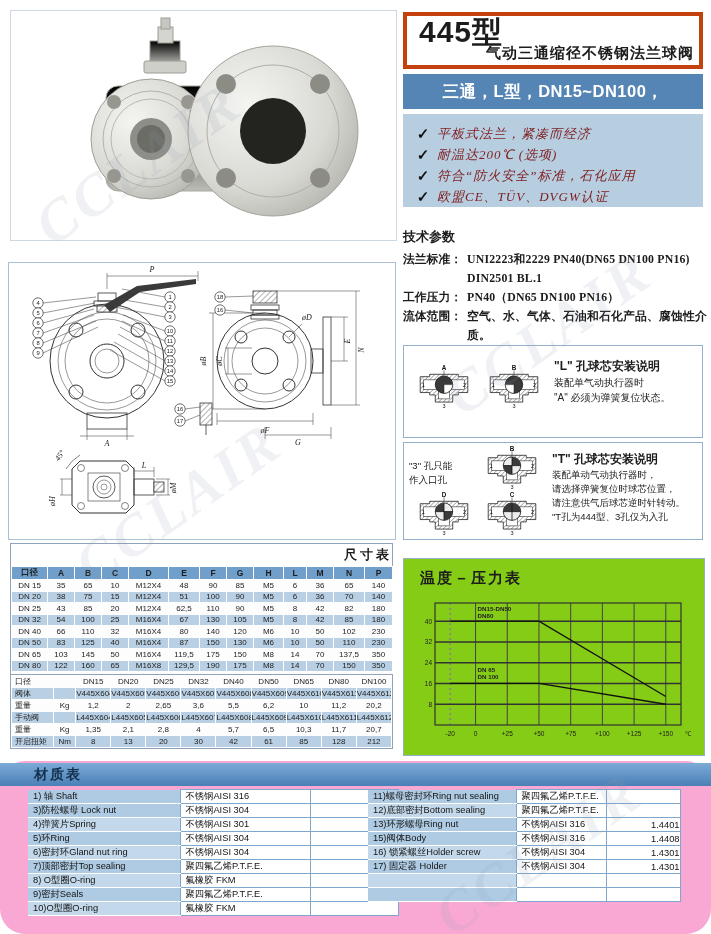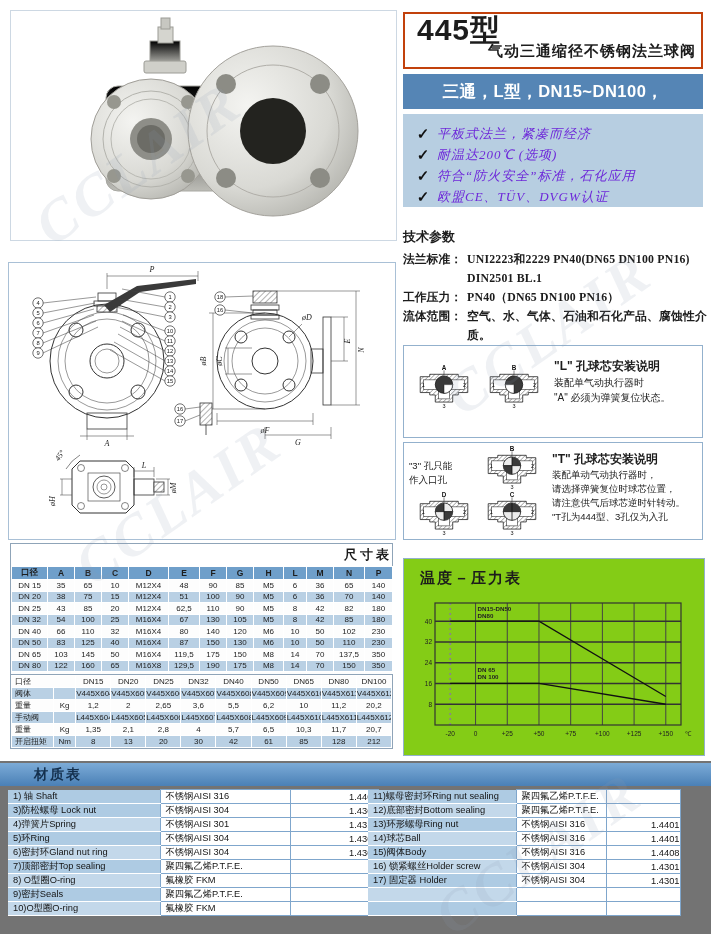--- a/index.html
+++ b/index.html
@@ -3,29 +3,29 @@
 <meta charset="utf-8">
 <style>
   html,body{margin:0;padding:0;background:#eef1f5;}
   .page{position:relative;width:711px;height:934px;background:#ffffff;overflow:hidden;
         font-family:"Liberation Sans",sans-serif;color:#1c1c1c;margin:0 auto;}
   .wm{position:absolute;font-family:"Liberation Serif",serif;font-weight:bold;font-style:italic;
       color:rgba(140,158,180,0.14);font-size:58px;letter-spacing:4px;pointer-events:none;z-index:5;}
   
   #photo-box{position:absolute;left:10px;top:10px;width:385px;height:229px;border:1px solid #cdd8e3;background:#fff;}
   
-  #title-box{position:absolute;left:403px;top:12px;width:300px;height:57px;border:2px solid #c2410c;background:#fff;box-sizing:border-box;}
+  #title-box{position:absolute;left:403px;top:12px;width:300px;height:57px;border:4px solid #c2410c;background:#fff;box-sizing:border-box;}
   #title-box .model{font-size:30px;font-weight:bold;padding:1px 0 0 12px;letter-spacing:1px;line-height:30px;}
   #title-box .subtitle{font-size:15px;font-weight:bold;text-align:right;padding-right:5px;margin-top:-3px;letter-spacing:1px;}
   #type-bar{position:absolute;left:403px;top:74px;width:300px;height:35px;background:#5585b5;color:#fff;
             font-weight:bold;font-size:16.5px;text-align:center;line-height:35px;letter-spacing:0.5px;}
   #features-box{position:absolute;left:403px;top:114px;width:300px;height:93px;background:#b7cee1;box-sizing:border-box;padding:9px 6px 0 6px;}
   .feat-row{display:flex;align-items:center;height:21px;}
   .feat-check{width:28px;text-align:center;font-size:15px;font-weight:bold;color:#111;}
-  .feat-text{font-family:"Liberation Serif",serif;font-style:italic;font-size:13px;color:#6d28d9;letter-spacing:1px;}
+  .feat-text{font-family:"Liberation Serif",serif;font-style:italic;font-size:13px;color:#7f1d1d;letter-spacing:1px;}
   
   #tech-params{position:absolute;left:403px;top:228px;width:304px;}
   .tp-title{font-size:13px;font-weight:bold;margin-bottom:4px;}
   .tp-row{font-size:11.8px;line-height:19px;display:flex;}
   .tp-label{font-weight:bold;width:64px;flex:0 0 64px;}
   .tp-value{font-family:"Liberation Serif",serif;letter-spacing:0.2px;font-weight:bold;}
   
   #drawing-box{position:absolute;left:8px;top:262px;width:386px;height:276px;border:1px solid #a9c0d6;background:#fff;}
   
   .inst-box{position:absolute;left:403px;width:300px;border:1px solid #93b1cd;background:#fff;box-sizing:border-box;}
@@ -52,25 +52,25 @@
   #order-wrap{top:674px;}
   .dtable-title{font-size:13px;font-weight:bold;text-align:right;letter-spacing:3px;padding:2px 0;}
   table.dt{border-collapse:collapse;width:100%;table-layout:fixed;}
   table.dt td,table.dt th{border:1px solid #ffffff;font-size:8px;text-align:center;padding:0;height:10.5px;
                           overflow:hidden;white-space:nowrap;color:#1d1d1d;}
   table.dt tr.hdr td{background:#6f9fca;font-weight:bold;height:12px;font-size:8.5px;}
   table.dt tr.alt td{background:#b9d0e4;}
   table.dt tr.plain td{background:#fdfdfd;}
   table.dt td.lbl{text-align:left;padding-left:3px;}
   
-  #material-section{position:absolute;left:0;top:761px;width:711px;height:173px;background:#737373;}
+  #material-section{position:absolute;left:0;top:761px;width:711px;height:173px;background:#f9a8d4;border-radius:25px;}
   #material-bar{position:absolute;left:0;top:2px;width:711px;height:23px;background:linear-gradient(180deg,#7cabd7,#4a80b6);}
   #material-bar .mtitle{font-size:14px;font-weight:bold;color:#14304e;padding-left:34px;line-height:23px;letter-spacing:2px;}
   .mat-table{position:absolute;top:28px;border-collapse:collapse;table-layout:fixed;}
-  #mat-left{left:8px;width:370px;padding-left:44px;}
+  #mat-left{left:28px;width:370px;padding-left:44px;}
   #mat-right{left:368px;width:312px;}
   .mat-table td{font-size:9.3px;height:12.9px;padding:0 0 0 5px;white-space:nowrap;overflow:hidden;color:#141414;}
   .mat-table td.mname{border-bottom:1px solid #fff;}
   .mat-table tr.modd td.mname{background:#aecbe3;}
   .mat-table tr.meven td.mname{background:#c3d8ea;}
   .mat-table td.mval,.mat-table td.mcode{background:#fff;border:1px solid #7fa6cc;}
   .mat-table td.mcode{text-align:right;padding-left:0;}
 </style>
 </head>
 <body>
@@ -810,25 +810,20 @@
           <tr class="meven">
             <td class="mname">12)底部密封Bottom sealing</td>
             <td class="mval">聚四氟乙烯P.T.F.E.</td>
             <td class="mcode"></td>
           </tr>
           <tr class="modd">
             <td class="mname">13)环形螺母Ring nut</td>
             <td class="mval">不锈钢AISI 316</td>
             <td class="mcode">1.4401</td>
           </tr>
-          <tr class="meven">
-            <td class="mname">14)球芯Ball</td>
-            <td class="mval">不锈钢AISI 316</td>
-            <td class="mcode">1.4401</td>
-          </tr>
           <tr class="modd">
             <td class="mname">15)阀体Body</td>
             <td class="mval">不锈钢AISI 316</td>
             <td class="mcode">1.4408</td>
           </tr>
           <tr class="meven">
             <td class="mname">16) 锁紧螺丝Holder screw</td>
             <td class="mval">不锈钢AISI 304</td>
             <td class="mcode">1.4301</td>
           </tr>

